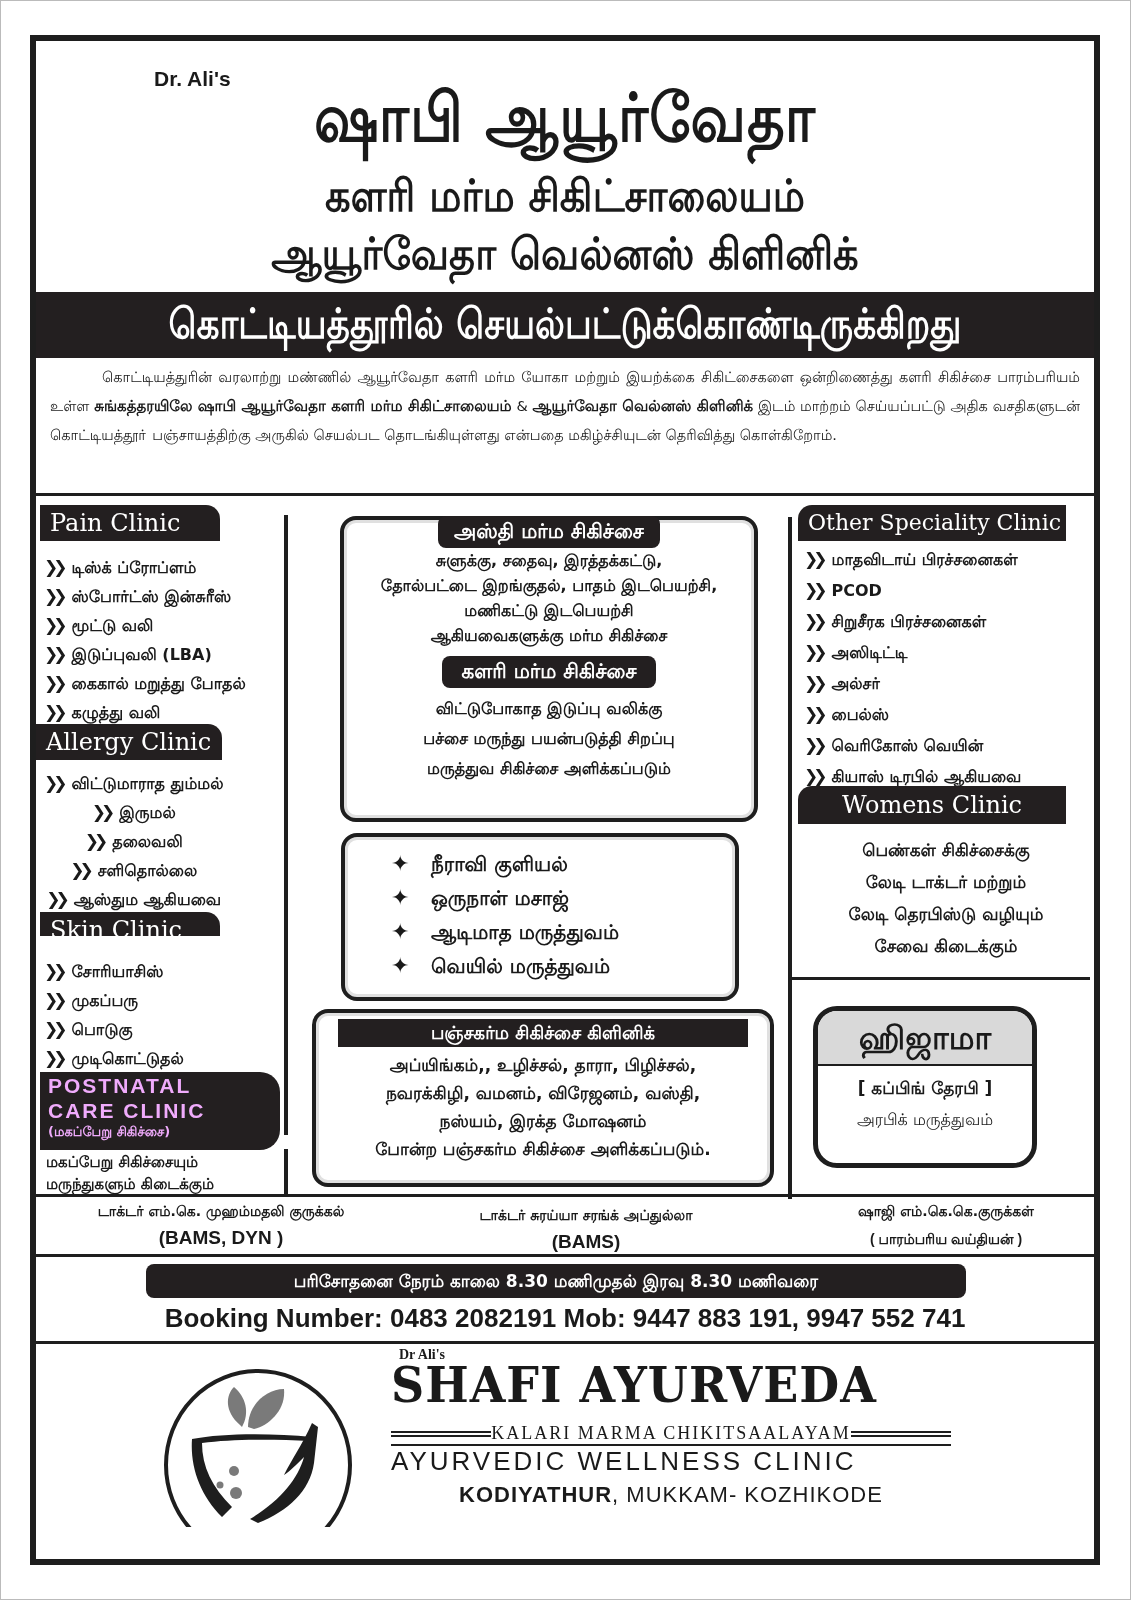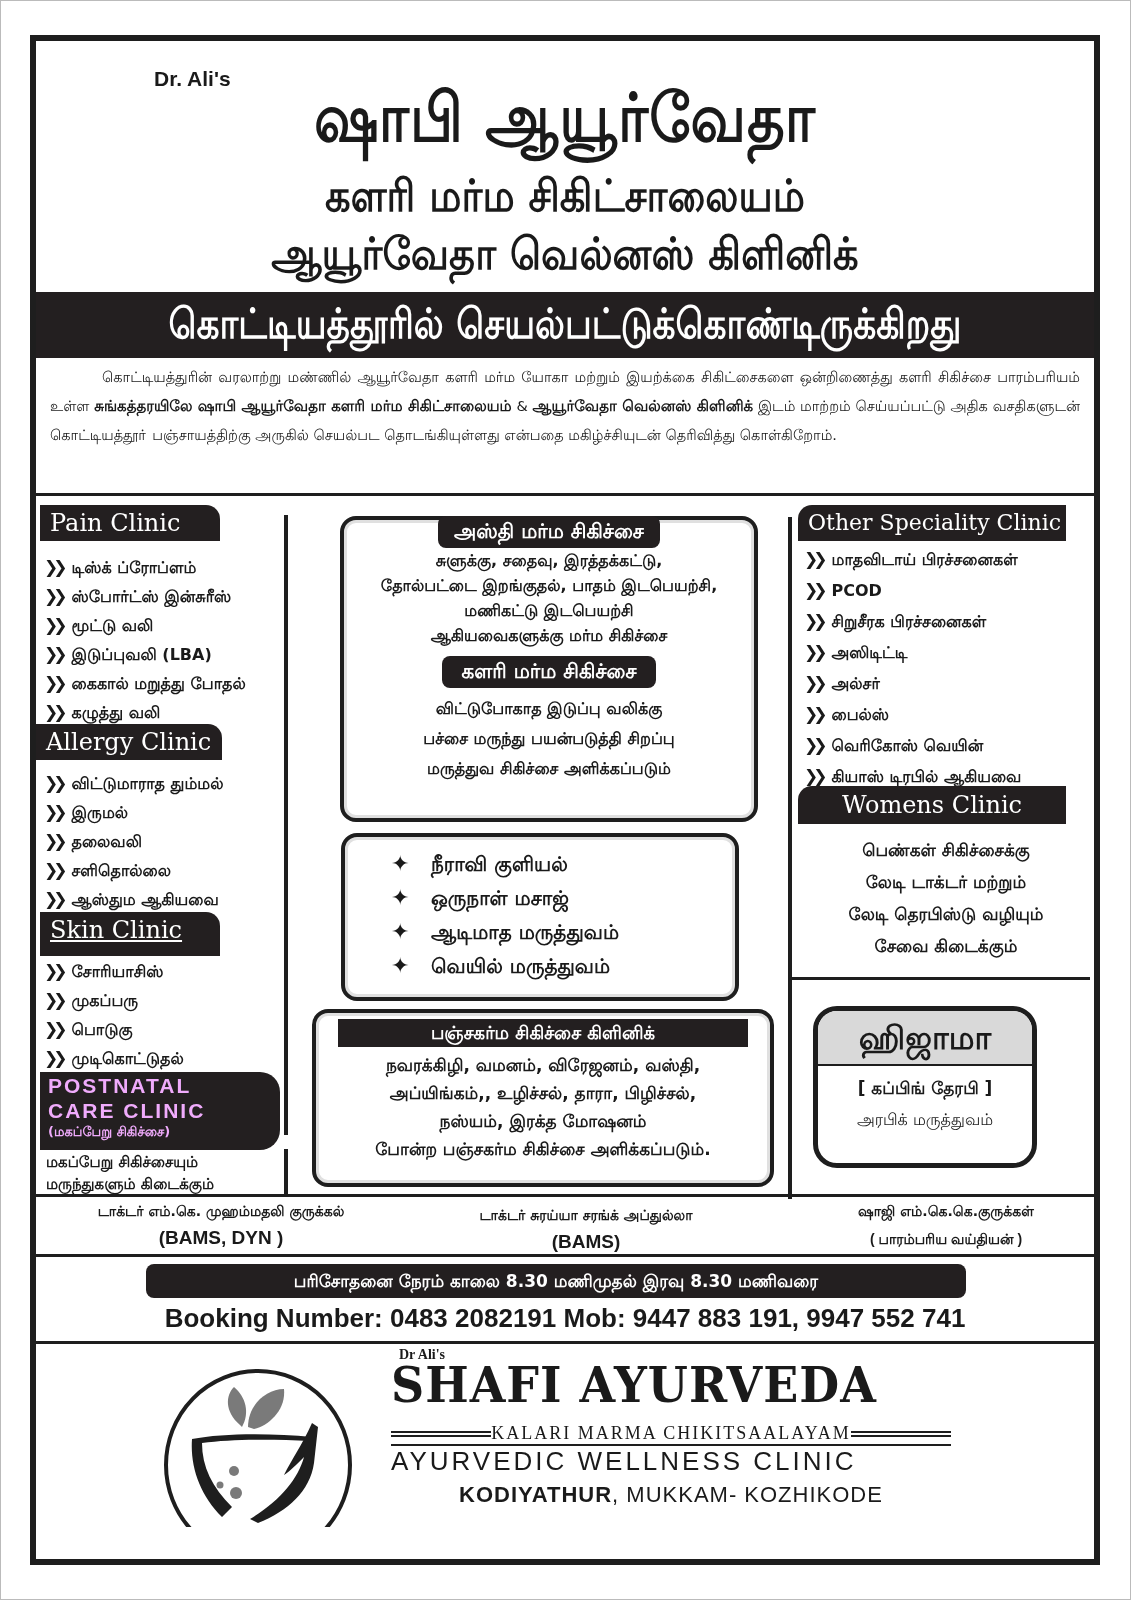--- a/index.html
+++ b/index.html
@@ -94,29 +94,29 @@
   <ul class="list" style="left:8px;top:512px;line-height:28px;">
     <li><span class="chev">❯❯</span><span>டிஸ்க் ப்ரோப்ளம்</span></li>
     <li><span class="chev">❯❯</span><span>ஸ்போர்ட்ஸ் இன்சுரீஸ்</span></li>
     <li><span class="chev">❯❯</span><span>மூட்டு வலி</span></li>
     <li><span class="chev">❯❯</span><span>இடுப்புவலி (LBA)</span></li>
     <li><span class="chev">❯❯</span><span>கைகால் மறுத்து போதல்</span></li>
     <li><span class="chev">❯❯</span><span>கழுத்து வலி</span></li>
   </ul>
 
   <div class="tab-h" style="left:0;top:683px;width:186px;height:36px;line-height:36px;">Allergy Clinic</div>
-  <ul class="list" style="left:8px;top:728px;line-height:28px;">
+  <ul class="list" style="left:8px;top:728px;line-height:28px;text-align:center;">
     <li><span class="chev">❯❯</span><span>விட்டுமாராத தும்மல்</span></li>
     <li><span class="chev">❯❯</span><span>இருமல்</span></li>
     <li><span class="chev">❯❯</span><span>தலைவலி</span></li>
     <li><span class="chev">❯❯</span><span>சளிதொல்லை</span></li>
     <li><span class="chev">❯❯</span><span>ஆஸ்தும ஆகியவை</span></li>
   </ul>
 
-  <div class="tab-h" style="left:4px;top:871px;width:180px;height:44px;line-height:36px;text-decoration:underline;">Skin Clinic</div>
+  <div class="tab-h" style="left:4px;top:871px;width:180px;height:24px;line-height:36px;">Skin Clinic</div>
   <ul class="list" style="left:8px;top:916px;line-height:28px;">
     <li><span class="chev">❯❯</span><span>சோரியாசிஸ்</span></li>
     <li><span class="chev">❯❯</span><span>முகப்பரு</span></li>
     <li><span class="chev">❯❯</span><span>பொடுகு</span></li>
     <li><span class="chev">❯❯</span><span>முடிகொட்டுதல்</span></li>
   </ul>
 
   <div class="post">
     <div class="p1">POSTNATAL</div>
     <div class="p1">CARE CLINIC</div>
@@ -150,22 +150,22 @@
     <ul class="bullets">
       <li><span class="star">✦</span><span>நீராவி குளியல்</span></li>
       <li><span class="star">✦</span><span>ஒருநாள் மசாஜ்</span></li>
       <li><span class="star">✦</span><span>ஆடிமாத மருத்துவம்</span></li>
       <li><span class="star">✦</span><span>வெயில் மருத்துவம்</span></li>
     </ul>
   </div>
 
   <div class="cbox" style="left:276px;top:968px;width:462px;height:178px;">
     <div class="pk-h">பஞ்சகர்ம சிகிச்சை கிளினிக்</div>
+    <p style="font-size:17px;line-height:28px;">அப்யிங்கம்,, உழிச்சல், தாரா, பிழிச்சல்,</p>
     <p style="font-size:17px;line-height:28px;">நவரக்கிழி, வமனம், விரேஜனம், வஸ்தி,</p>
-    <p style="font-size:17px;line-height:28px;">அப்யிங்கம்,, உழிச்சல், தாரா, பிழிச்சல்,</p>
     <p style="font-size:17px;line-height:28px;">நஸ்யம், இரக்த மோஷனம்</p>
     <p style="font-size:17px;line-height:28px;">போன்ற பஞ்சகர்ம சிகிச்சை அளிக்கப்படும்.</p>
   </div>
 
   <div class="vrule" style="left:752px;top:476px;height:682px;"></div>
   <div class="tab-h" style="left:762px;top:464px;width:268px;height:36px;line-height:36px;font-size:22px;border-top-right-radius:0;border-top-left-radius:14px;">Other Speciality Clinic</div>
   <ul class="list" style="left:768px;top:503px;line-height:30px;">
     <li><span class="chev">❯❯</span><span>மாதவிடாய் பிரச்சனைகள்</span></li>
     <li><span class="chev">❯❯</span><span>PCOD</span></li>
     <li><span class="chev">❯❯</span><span>சிறுசீரக பிரச்சனைகள்</span></li>

